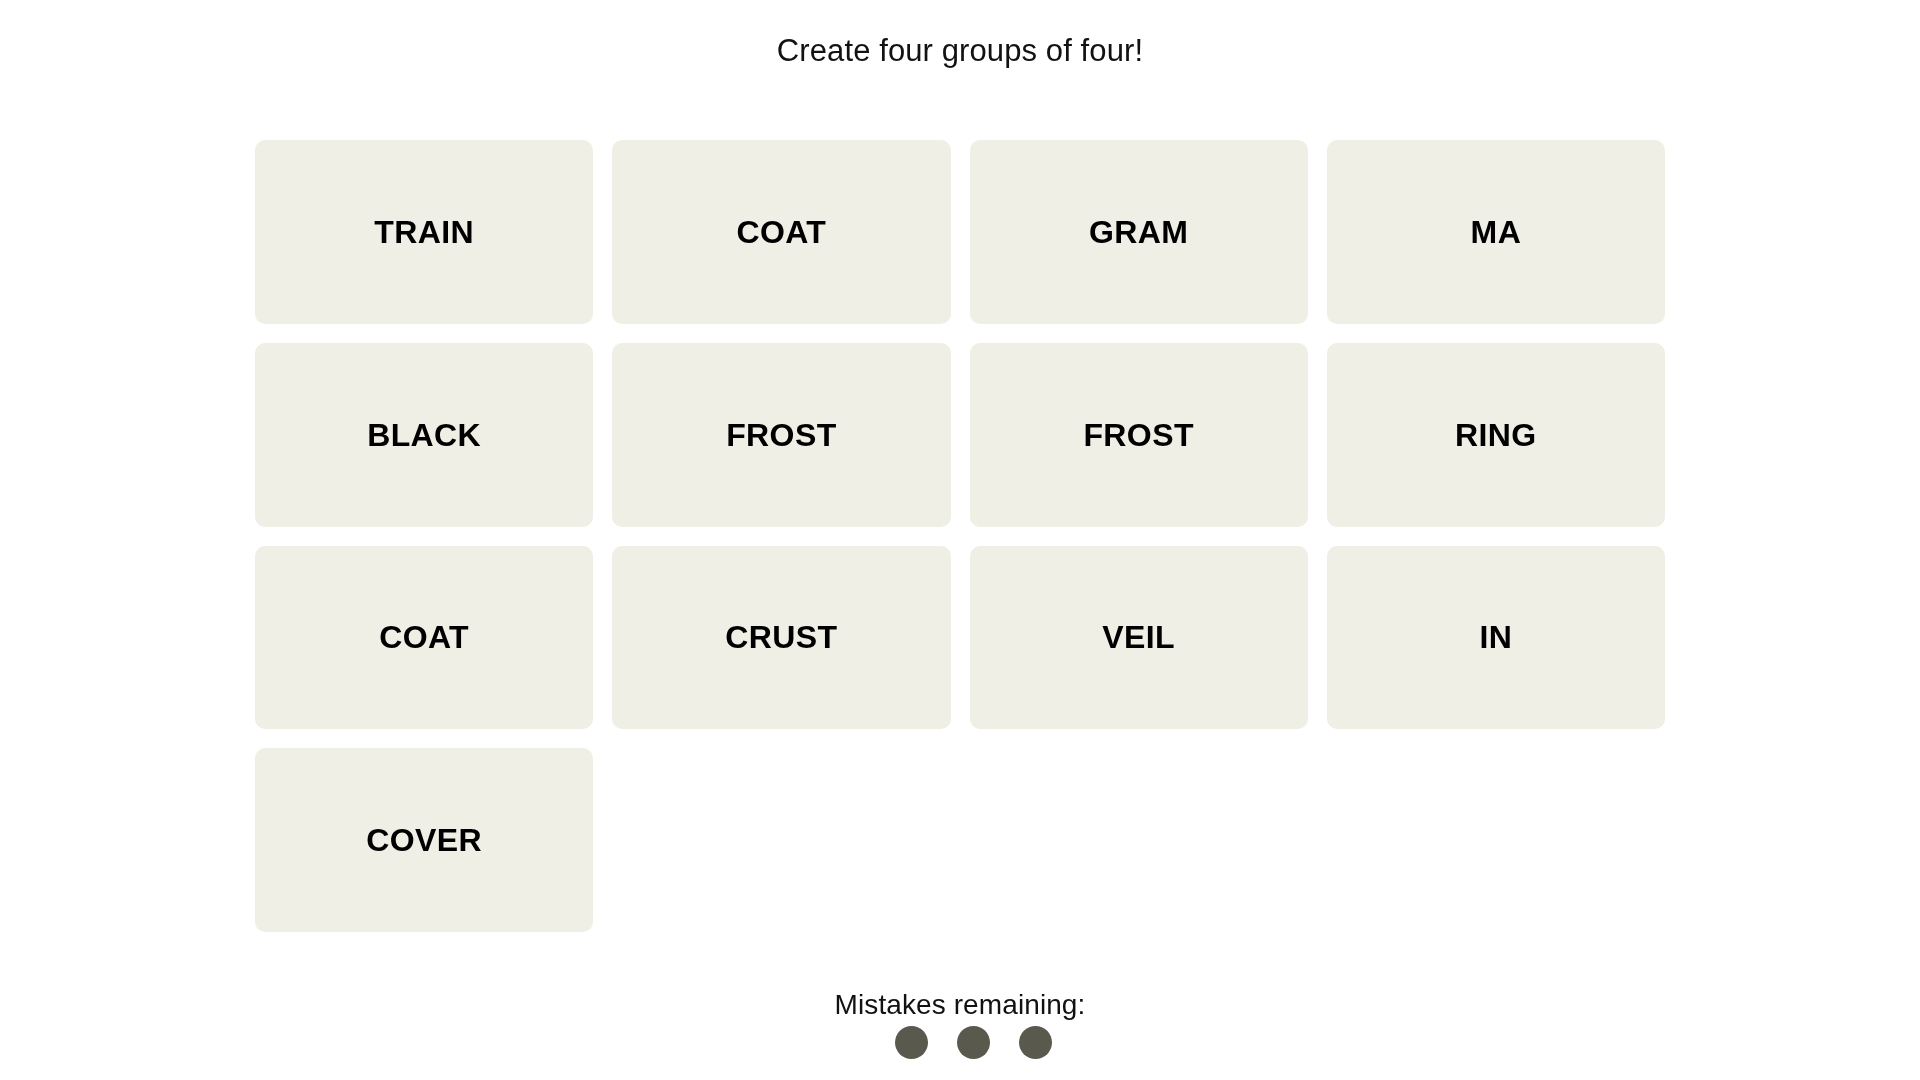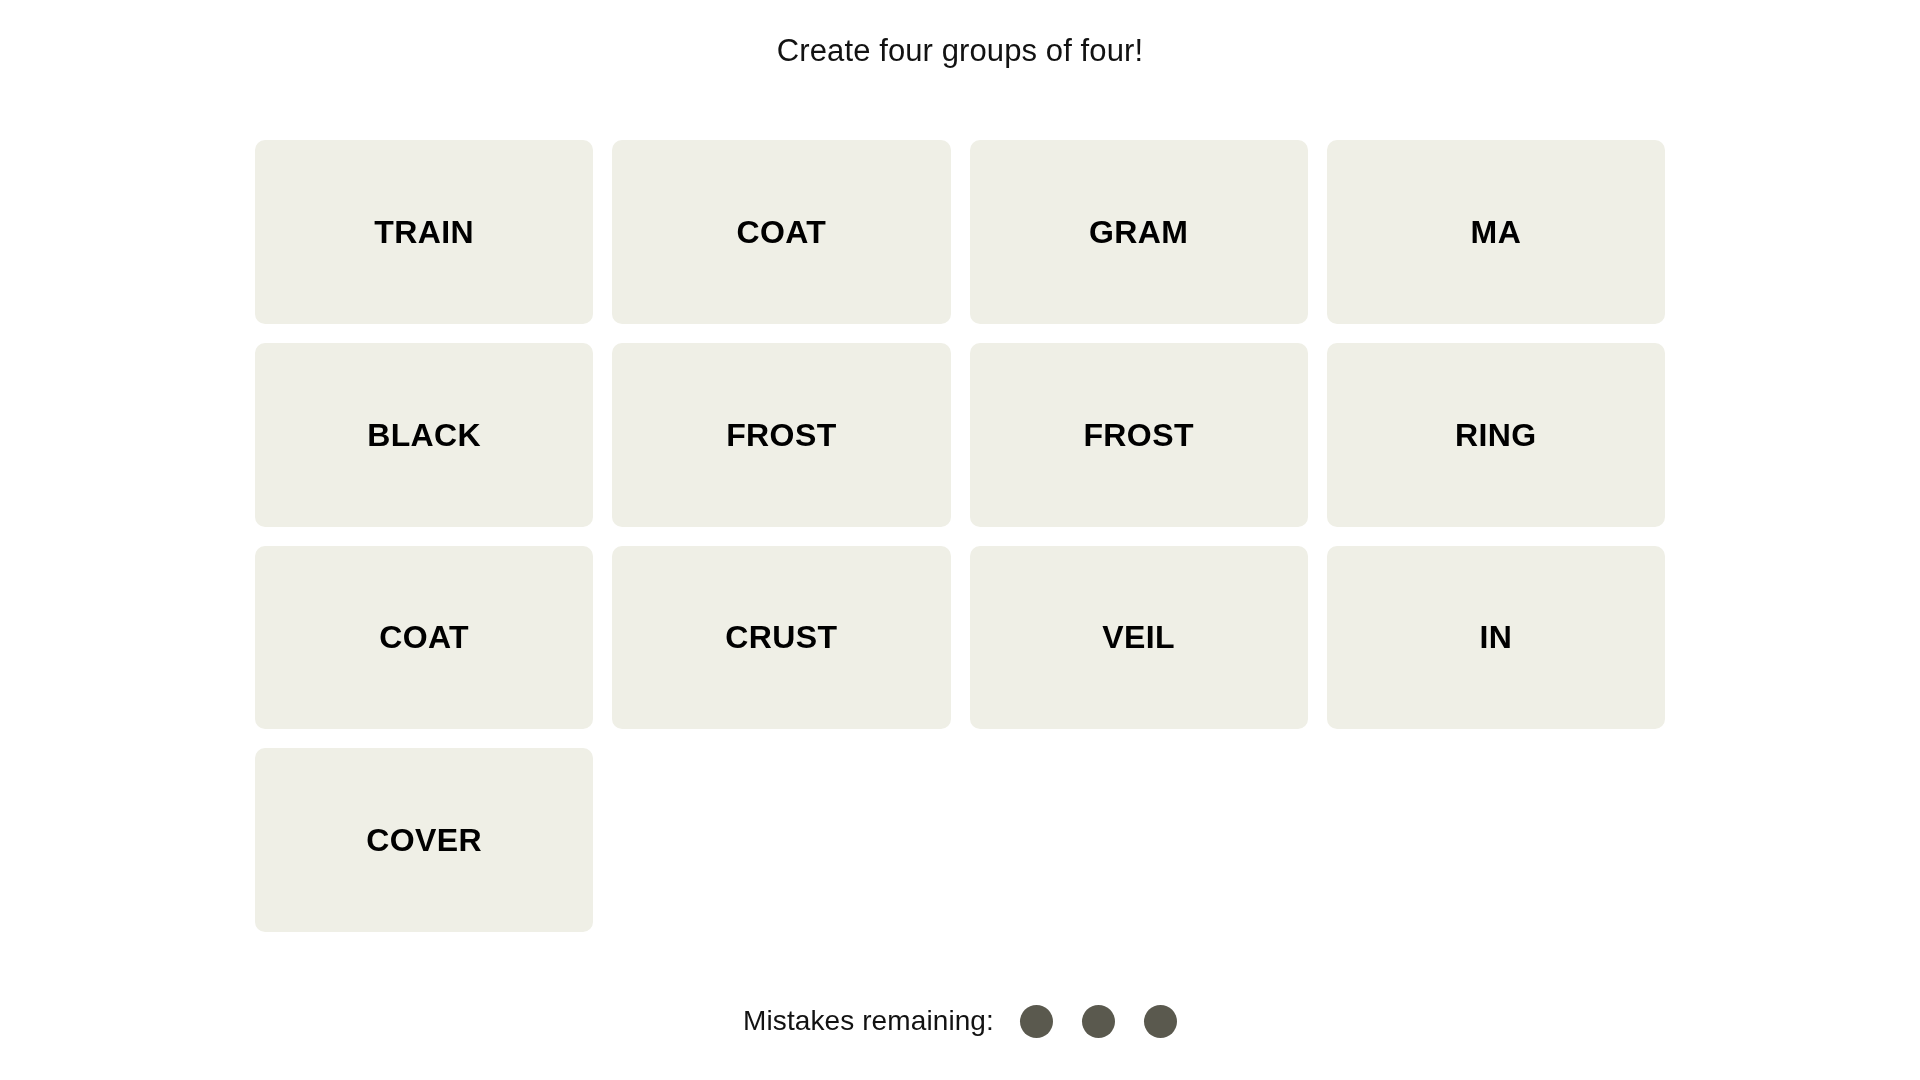--- a/index.html
+++ b/index.html
@@ -79,20 +79,21 @@
   
   .mistakes-bar {
     position: absolute;
     left: 0;
     top: 1000px;
     width: 1920px;
     height: 42px;
     display: flex;
     align-items: center;
     justify-content: center;
+    flex-direction: column;
   }
 
   .mistakes-label {
     font-size: 28px;
     font-weight: 400;
     color: #121212;
     line-height: 42px;
     letter-spacing: 0.1px;
     white-space: nowrap;
   }

